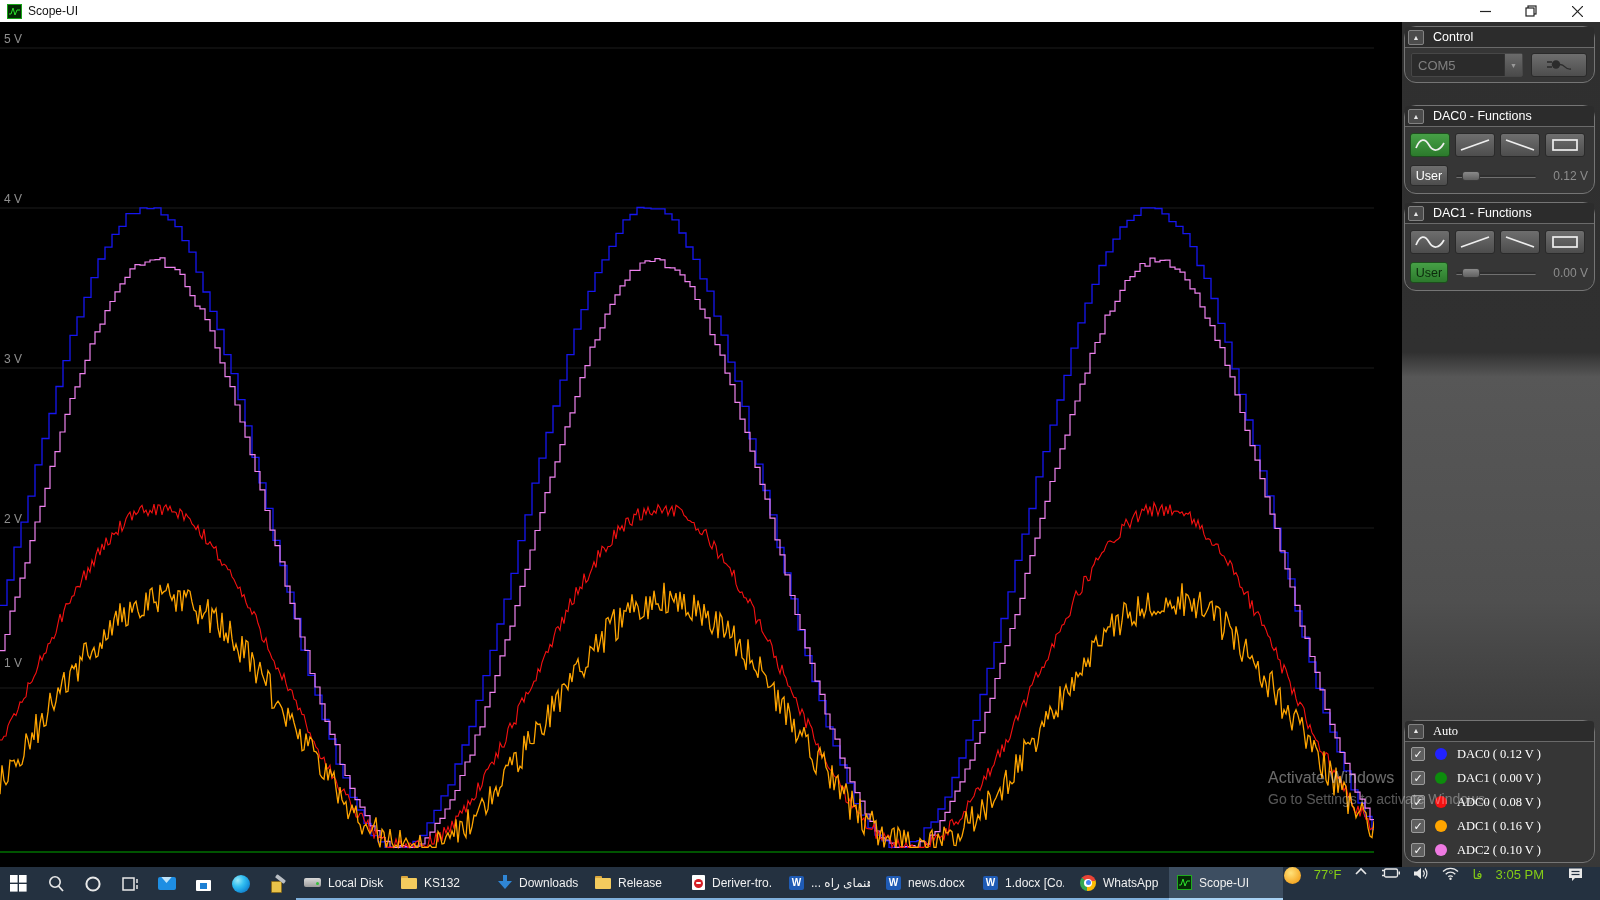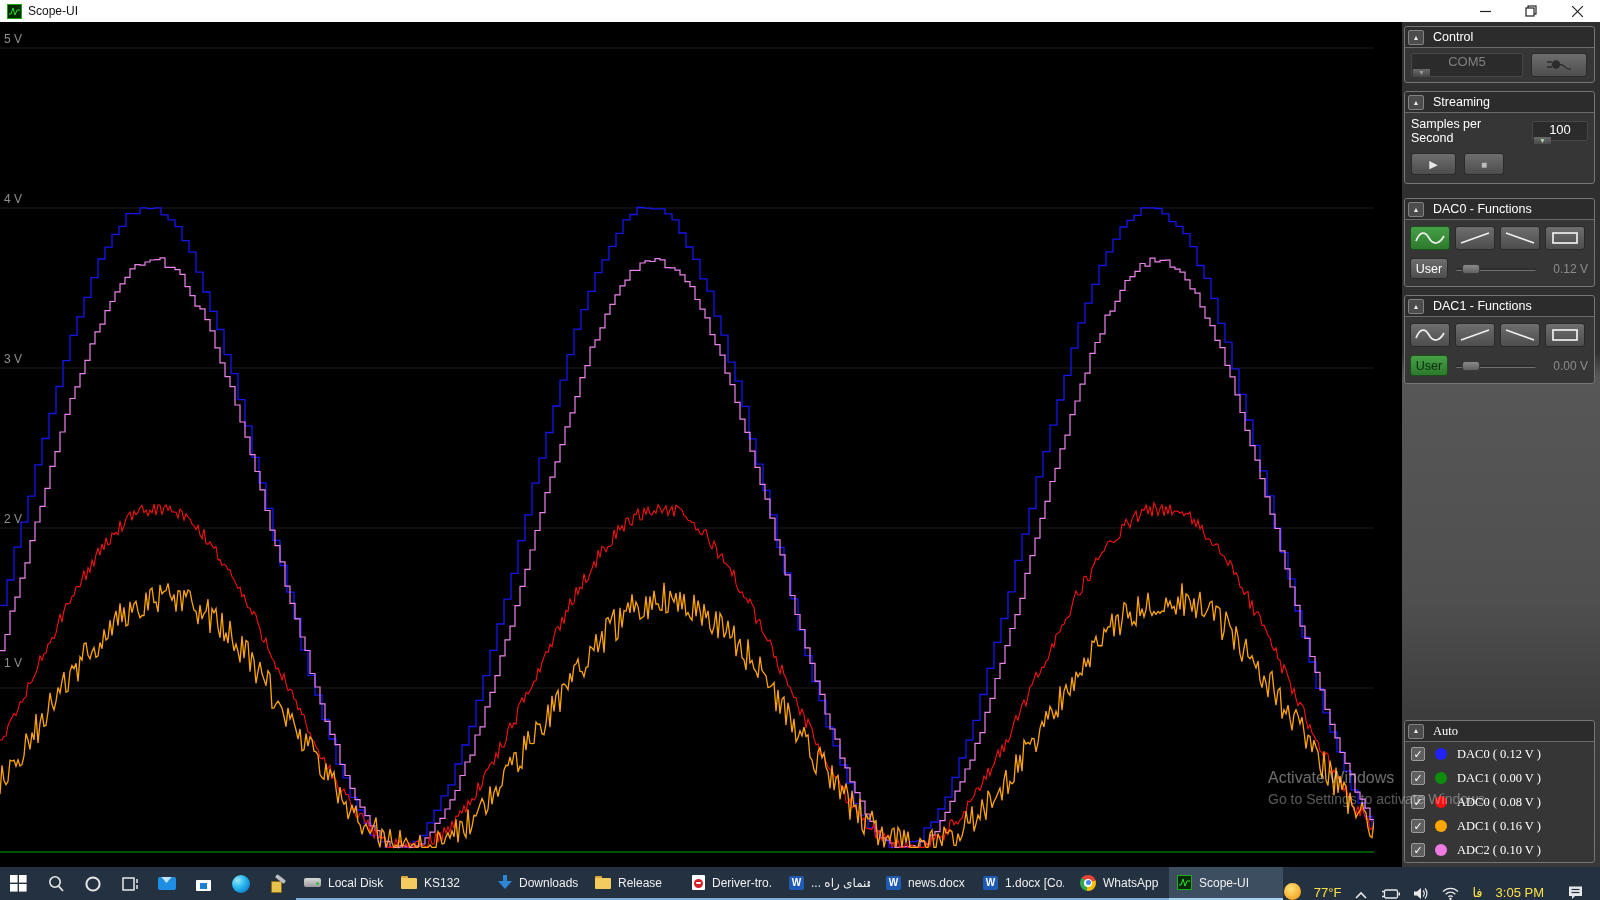--- a/index.html
+++ b/index.html
@@ -24,29 +24,29 @@
   .ylabel:nth-of-type(5){top:634px;}
   
   .watermark{position:absolute;left:1268px;top:769px;z-index:40;pointer-events:none;color:rgba(255,255,255,0.42);}
   .watermark .l1{font-size:16px;}
   .watermark .l2{font-size:14px;color:rgba(255,255,255,0.34);margin-top:4px;}
   
   .sidebar{position:absolute;left:1374px;top:22px;width:226px;height:845px;background:#000;z-index:20;}
   .panels{position:absolute;left:28px;top:0;right:0;bottom:0;display:flex;flex-direction:column;
     padding:4px 5px 2px 2px;
     background:linear-gradient(180deg,#2f2f2f 0px,#303030 330px,#575757 355px,#4f4f4f 580px,#3d3d3d 690px,#383838 845px);}
-  .panel{border:1px solid #757575;border-radius:3px;background:#363636;flex:none;}
+  .panel{border:1px solid #757575;border-radius:12px;background:#363636;flex:none;}
   .panel-header{display:flex;align-items:center;gap:9px;height:21px;padding:0 3px;background:#2c2c2c;
     border-bottom:1px solid #6a6a6a;border-radius:3px 3px 0 0;}
   .collapse-btn{width:16px;height:15px;background:#4c4c4c;border:1px solid #828282;border-radius:2px;
     color:#e8e8e8;font-size:7px;display:flex;align-items:center;justify-content:center;}
   .panel-title{color:#fff;font-size:12.5px;}
   .gbtn{background:linear-gradient(#6e6e6e,#4d4d4d);border:1px solid #2a2a2a;border-radius:3px;
     display:flex;align-items:center;justify-content:center;color:#e8e8e8;}
-  .combo{display:flex;align-items:center;background:#2b2b2b;border:1px solid #474747;border-radius:2px;flex-direction:column;}
+  .combo{display:flex;align-items:center;background:#2b2b2b;border:1px solid #474747;border-radius:2px;}
   .combo .val{flex:1;padding:0 6px;font-size:13px;color:#808080;}
   .combo .arrow{width:18px;align-self:stretch;display:flex;align-items:center;justify-content:center;
     background:linear-gradient(#6a6a6a,#4a4a4a);border-left:1px solid #333;color:#9a9a9a;font-size:7px;}
   .ctl-body{display:flex;gap:8px;padding:5px 6px;}
   .stream-row{display:flex;align-items:center;padding:4px 6px 2px 6px;gap:8px;}
   .stream-row .lbl{color:#fff;font-size:12.5px;flex:1;}
   .stream-btns{display:flex;gap:8px;padding:6px 6px 8px 6px;}
   .fnrow{display:flex;gap:5px;padding:6px 5px 4px 5px;}
   .fnbtn{width:40px;height:24px;}
   .fnbtn svg{stroke:#eee;stroke-width:1.7;fill:none;}
@@ -67,21 +67,21 @@
   .chlabel{color:#fff;font-size:12.5px;}
   .spacer8{height:8px;flex:none;} .spacer14{height:14px;flex:none;}
   
   .taskbar{position:absolute;left:0;top:867px;width:1600px;height:33px;background:#243140;z-index:50;
     display:flex;align-items:stretch;}
   .tb-icon{width:37px;display:flex;align-items:center;justify-content:center;}
   .tb-btn{width:97px;display:flex;align-items:center;gap:7px;padding:0 8px;
     border-bottom:2px solid #7fb0dc;}
   .tb-btn .lbl{color:#f0f0f0;font-size:12px;white-space:nowrap;overflow:hidden;}
   .tb-btn.current{background:#3d4e61;border-bottom-color:#a8d2f4;width:114px;}
-  .tray{margin-left:auto;display:flex;align-items:flex-end;gap:13px;padding-right:16px;color:#fde047;font-size:13px;}
+  .tray{margin-left:auto;display:flex;align-items:flex-start;gap:13px;padding-right:16px;color:#84cc16;font-size:13px;}
   .tray svg{display:block;}
   .folder{width:16px;height:13px;position:relative;flex:none;}
   .folder:before{content:"";position:absolute;left:0;top:0;width:7px;height:4px;background:#dca73c;border-radius:1px;}
   .folder:after{content:"";position:absolute;left:0;top:2px;width:16px;height:11px;background:#f3cb5e;border-radius:1px;}
   .wordicon{width:15px;height:14px;background:#1f5bb5;border-radius:2px;color:#fff;font-size:10px;font-weight:bold;
     display:flex;align-items:center;justify-content:center;flex:none;}
   .chromeicon{width:16px;height:16px;border-radius:50%;flex:none;position:relative;
     background:conic-gradient(from -50deg,#ea4335 0 120deg,#fbbc05 120deg 240deg,#34a853 240deg 360deg);}
   .chromeicon:before{content:"";position:absolute;left:4px;top:4px;width:8px;height:8px;border-radius:50%;
     background:#fff;}
@@ -180,41 +180,20 @@
           <line x1="1" y1="9" x2="6" y2="9" stroke="#2c2c2c" stroke-width="1.6"></line>
           <circle cx="10" cy="6.5" r="4.2" fill="#2c2c2c"></circle>
           <path d="M14 6.5 C 20 6.5, 18 12, 25 11" fill="none" stroke="#2c2c2c" stroke-width="1.4"></path>
         </svg>
       </div>
     </div>
   </div>
 
   <div class="spacer8"></div>
 
-  <div class="panel">
-    <div class="panel-header">
-      <div class="collapse-btn">▲</div>
-      <span class="panel-title">Streaming</span>
-    </div>
-    <div class="stream-row">
-      <span class="lbl">Samples per Second</span>
-      <div class="combo" style="width:56px;height:20px;">
-        <span class="val" style="color:#fff;">100</span>
-        <span class="arrow" style="color:#a9d3a9;">▼</span>
-      </div>
-    </div>
-    <div class="stream-btns">
-      <div class="gbtn" style="width:45px;height:22px;font-size:11px;">
-        <span>▶</span>
-      </div>
-      <div class="gbtn" style="width:40px;height:22px;font-size:10px;color:#bdbdbd;">
-        <span>■</span>
-      </div>
-    </div>
-  </div>
 
   <div class="spacer14"></div>
 
   <div class="panel">
     <div class="panel-header">
       <div class="collapse-btn">▲</div>
       <span class="panel-title">DAC0 - Functions</span>
     </div>
     <div class="fnrow">
       <div class="gbtn fnbtn active">

